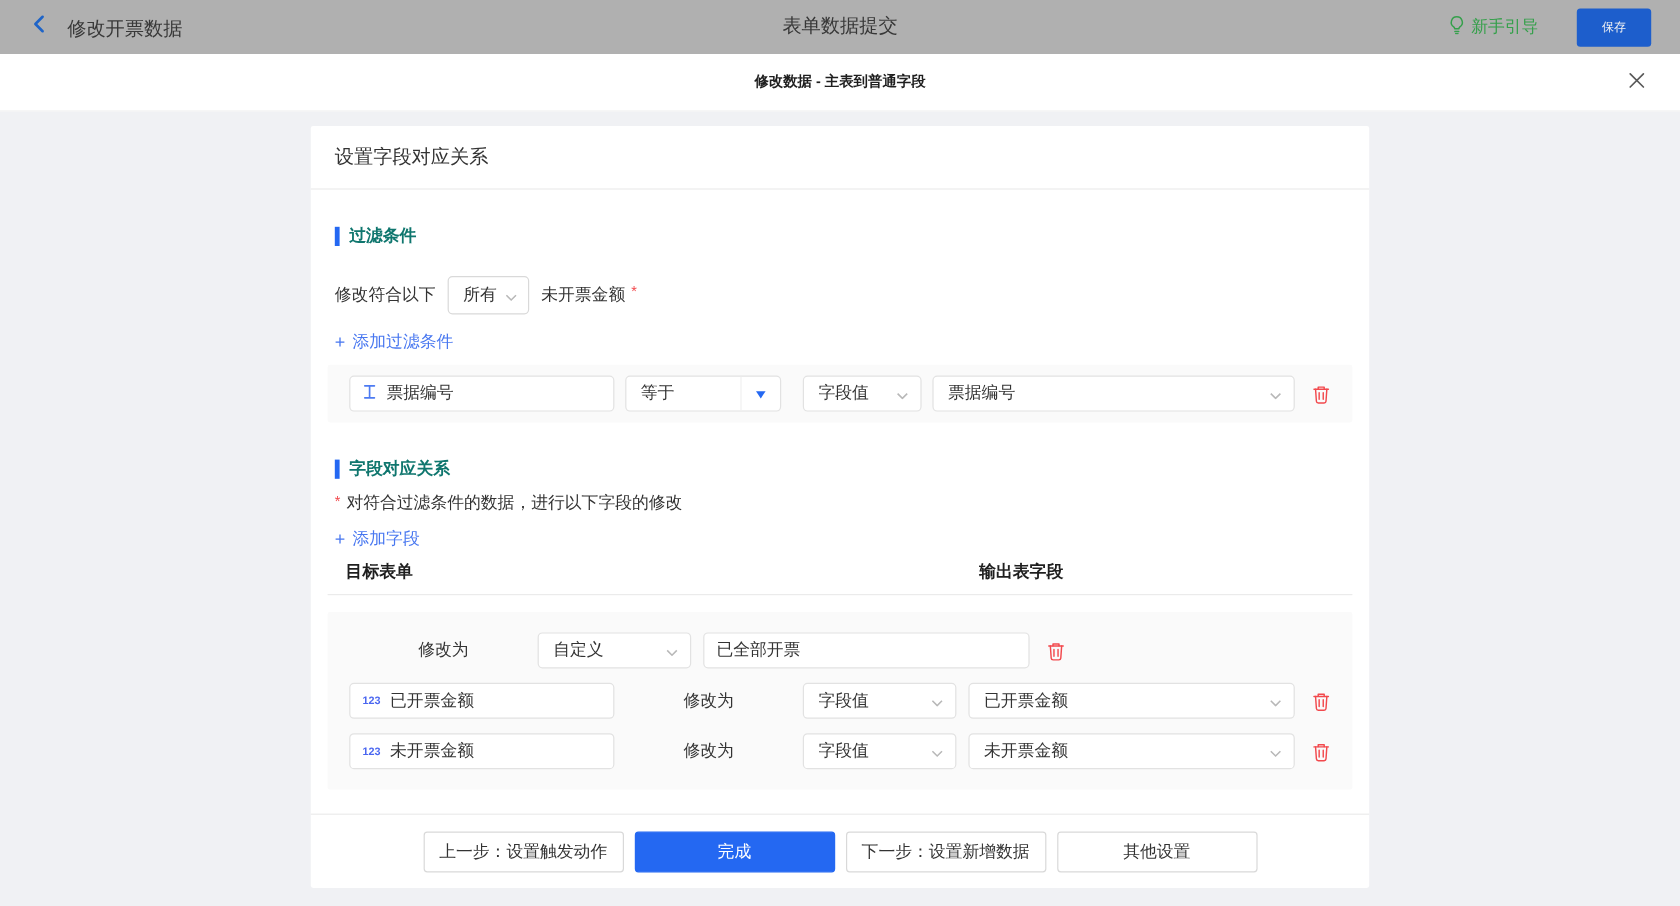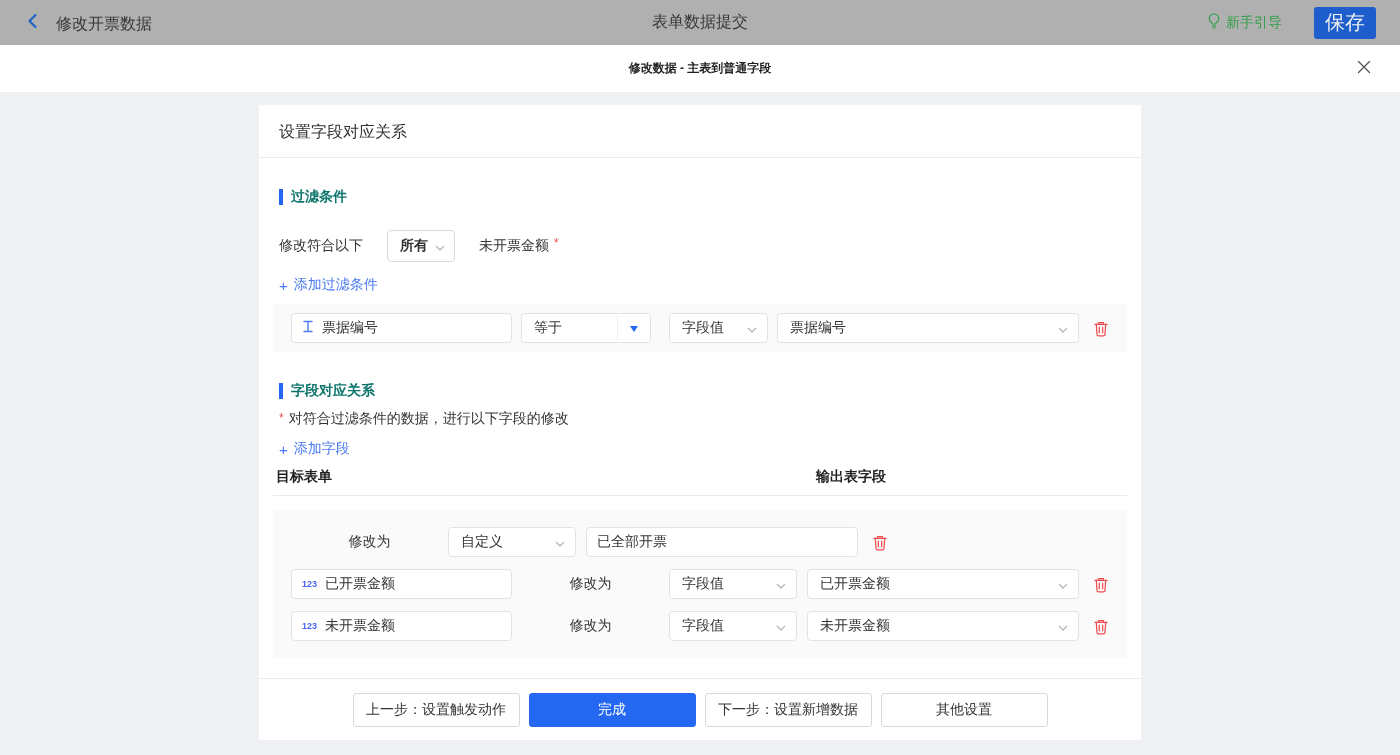--- a/index.html
+++ b/index.html
@@ -6,38 +6,38 @@
   html,body { width:1400px; height:755px; font-family:"Liberation Sans","DejaVu Sans",sans-serif; background:#f0f1f4; overflow:hidden; }
 
   
   .topbar { height:45px; background:#b0b0b0; display:flex; align-items:center; position:relative; padding:0 24px; }
   .topbar-left { display:flex; align-items:center; gap:14px; }
   .back-btn { display:flex; align-items:center; cursor:pointer; }
   .topbar-title { font-size:16px; color:#383838; font-weight:500; padding-bottom:10px; margin-bottom:-14px; border-bottom:1px dashed #c9c9c9; }
   .topbar-center { position:absolute; left:0; right:0; text-align:center; font-size:16px; color:#373737; font-weight:500; pointer-events:none; }
   .topbar-right { margin-left:auto; display:flex; align-items:center; gap:32px; z-index:2; }
   .guide { display:flex; align-items:center; gap:5px; color:#35a04b; font-size:14px; cursor:pointer; }
-  .save-btn { width:62px; height:32px; background:#1d5ecc; color:#f2f2f2; border:none; border-radius:3px; font-size:20px; cursor:pointer; font-family:inherit; }
+  .save-btn { width:62px; height:32px; background:#1d5ecc; color:#f2f2f2; border:none; border-radius:3px; font-size:10px; cursor:pointer; font-family:inherit; }
 
   
   .dialog-header { height:48px; background:#fff; border-bottom:1px solid #f0f0f0; display:flex; align-items:center; justify-content:center; position:relative; }
   .dialog-title { font-size:12px; font-weight:bold; color:#1f1f1f; }
   .close-btn { position:absolute; right:26px; top:14px; width:20px; height:20px; display:flex; align-items:center; justify-content:center; cursor:pointer; }
 
   
   .content { height:662px; padding-top:12px; }
   .card { width:882px; margin:0 auto; background:#fff; border-radius:2px; }
   .card-header { height:53px; line-height:53px; padding-left:20px; font-size:16px; color:#333; border-bottom:1px solid #ebebeb; }
   .card-body { padding-top:30px; }
 
   .section-title { display:flex; align-items:center; margin-left:20px; font-size:14px; font-weight:bold; color:#0f766e; }
   .section-bar { width:4px; height:16px; background:#2468f2; margin-right:8px; }
 
   .match-row { display:flex; align-items:center; margin:24px 0 0 20px; font-size:14px; color:#333; }
-  .mini-select { width:68px; height:32px; border:1px solid #d9d9d9; border-radius:4px; margin:0 24px; display:flex; align-items:center; justify-content:space-between; padding:0 9px 0 12px; cursor:pointer; background:#fff;font-weight:bold; }
+  .mini-select { width:68px; height:32px; border:1px solid #d9d9d9; border-radius:4px; margin:0 10px; display:flex; align-items:center; justify-content:space-between; padding:0 9px 0 12px; cursor:pointer; background:#fff; }
   .req { color:#f2494d; font-size:12px; margin-left:5px; position:relative; top:-3px; }
 
   .add-link { display:flex; align-items:center; gap:6px; margin:14px 0 0 20px; color:#4877f0; font-size:14px; cursor:pointer; width:fit-content; }
   .plus { font-size:15px; line-height:1; }
 
   .row-box { margin:10px 14px 0 14px; background:#fafafa; border-radius:2px; padding:9px 0 9px 18px; display:flex; align-items:center; }
   .inp { height:30px; border:1px solid #e2e2e2; border-radius:4px; background:#fff; display:flex; align-items:center; font-size:14px; color:#333; }
   .inp input { border:none; outline:none; background:transparent; font-size:14px; color:#333; font-family:inherit; width:100%; padding:0 10px; }
   .field-chip { width:221px; padding-left:10px; gap:8px; }
   .sel { cursor:pointer; justify-content:space-between; padding:0 10px 0 12px; }
@@ -47,21 +47,21 @@
   .tri-down { width:0; height:0; border:4.5px solid transparent; border-top:6px solid #2468f2; margin-top:6px; }
   .vt-select { width:99px; margin-left:18px; }
   .val-select { width:302px; margin-left:9px; }
   .trash { margin-left:14px; cursor:pointer; display:flex; align-items:center; }
 
   .desc-row { display:flex; align-items:flex-start; gap:5px; margin:10px 0 0 20px; font-size:14px; color:#333; }
   .desc-row .req2 { color:#f2494d; font-size:12px; margin-top:1px; }
 
   .map-headers { position:relative; height:30px; margin:8px 14px 0 14px; border-bottom:1px solid #ebebeb; }
   .map-headers span { position:absolute; top:2px; font-size:14px; font-weight:bold; color:#1f1f1f; }
-  .col-target { left:3px; }
+  .col-target { left:15px; }
   .col-output { left:543px; }
 
   .map-box { margin:14px 14px 0 14px; background:#fafafa; border-radius:2px; padding:17px 0 17px 18px; }
   .map-row { display:flex; align-items:center; }
   .map-row + .map-row { margin-top:12px; }
   .modify-label { width:157px; text-align:center; font-size:14px; color:#333; }
   .mode-select { width:128px; }
   .out-field { width:272px; margin-left:10px; }
   .radio-icon { width:14px; height:14px; border:1px solid #4a66f0; border-radius:50%; display:flex; align-items:center; justify-content:center; flex:none; }
   .radio-icon i { width:5px; height:5px; background:#4a66f0; border-radius:50%; }

